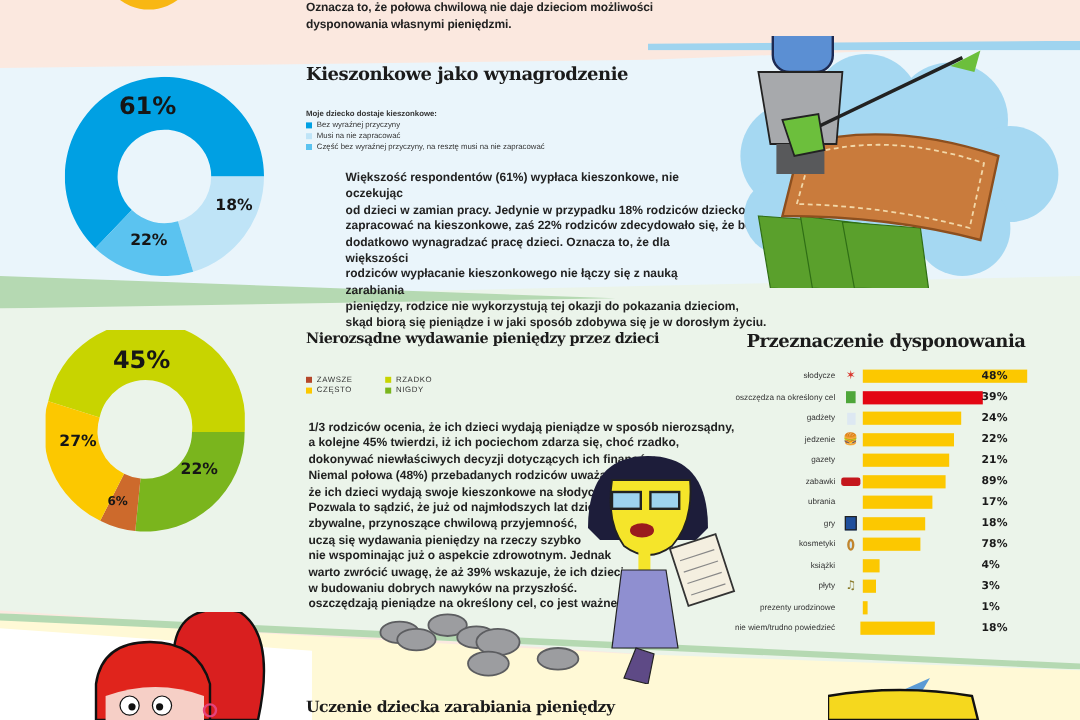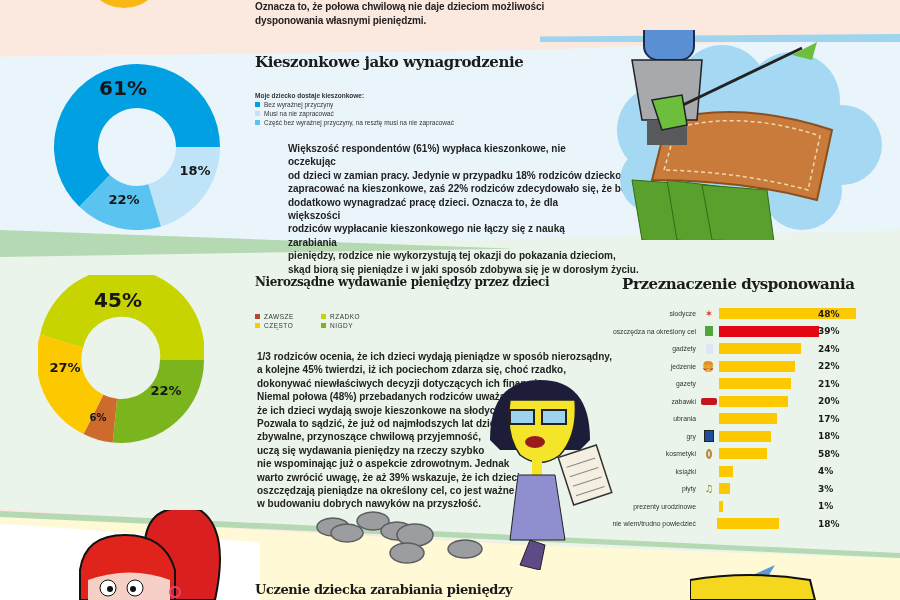--- a/index.html
+++ b/index.html
@@ -184,22 +184,22 @@
   <div class="l">1/3 rodziców ocenia, że ich dzieci wydają pieniądze w sposób nierozsądny,</div>
   <div class="l" style="text-align:center;width:290px">a kolejne 45% twierdzi, iż ich pociechom zdarza się, choć rzadko,</div>
   <div class="l" style="text-align:center;width:290px">dokonywać niewłaściwych decyzji dotyczących ich finansów.</div>
   <div class="l">Niemal połowa (48%) przebadanych rodziców uważa,</div>
   <div class="l">że ich dzieci wydają swoje kieszonkowe na słodycze.</div>
   <div class="l">Pozwala to sądzić, że już od najmłodszych lat dzieci</div>
   <div class="l">zbywalne, przynoszące chwilową przyjemność,</div>
   <div class="l">uczą się wydawania pieniędzy na rzeczy szybko</div>
   <div class="l">nie wspominając już o aspekcie zdrowotnym. Jednak</div>
   <div class="l">warto zwrócić uwagę, że aż 39% wskazuje, że ich dzieci</div>
+  <div class="l">w budowaniu dobrych nawyków na przyszłość.</div>
   <div class="l">oszczędzają pieniądze na określony cel, co jest ważne</div>
-  <div class="l">w budowaniu dobrych nawyków na przyszłość.</div>
 </div>
 
 <div class="illus" style="left:315px; top:505px;">
   <svg width="170" height="60" viewBox="0 0 170 60">
     <g fill="#9c9da0" stroke="#5c5d60" stroke-width="1.5">
       <ellipse cx="18" cy="22" rx="16" ry="9"></ellipse>
         <ellipse cx="32" cy="28" rx="16" ry="9"></ellipse>
       <ellipse cx="58" cy="16" rx="16" ry="9"></ellipse>
         <ellipse cx="82" cy="26" rx="16" ry="9"></ellipse>
       <ellipse cx="100" cy="30" rx="18" ry="11"></ellipse>
@@ -277,21 +277,21 @@
     <span class="bar-val">21%</span>
   </div>
   <div class="bar-row">
     <span class="bar-label">zabawki</span>
     <span class="bar-icon">
         <span style="display:inline-block;width:16px;height:7px;background:#c4161c;border-radius:2px"></span>
       </span>
     <span class="bar-track">
         <span class="bar-fill" style="width:69px;background:#fcc800"></span>
       </span>
-    <span class="bar-val">20%</span>
+    <span class="bar-val">89%</span>
   </div>
   <div class="bar-row">
     <span class="bar-label">ubrania</span>
     <span class="bar-icon"></span>
     <span class="bar-track">
         <span class="bar-fill" style="width:58px;background:#fcc800"></span>
       </span>
     <span class="bar-val">17%</span>
   </div>
   <div class="bar-row">
@@ -305,21 +305,21 @@
     <span class="bar-val">18%</span>
   </div>
   <div class="bar-row">
     <span class="bar-label">kosmetyki</span>
     <span class="bar-icon">
         <span style="display:inline-block;width:6px;height:10px;border-radius:50%;border:2px solid #c1852d;background:#cfe6f5"></span>
       </span>
     <span class="bar-track">
         <span class="bar-fill" style="width:48px;background:#fcc800"></span>
       </span>
-    <span class="bar-val">58%</span>
+    <span class="bar-val">78%</span>
   </div>
   <div class="bar-row">
     <span class="bar-label">książki</span>
     <span class="bar-icon"></span>
     <span class="bar-track">
         <span class="bar-fill" style="width:14px;background:#fcc800"></span>
       </span>
     <span class="bar-val">4%</span>
   </div>
   <div class="bar-row">

